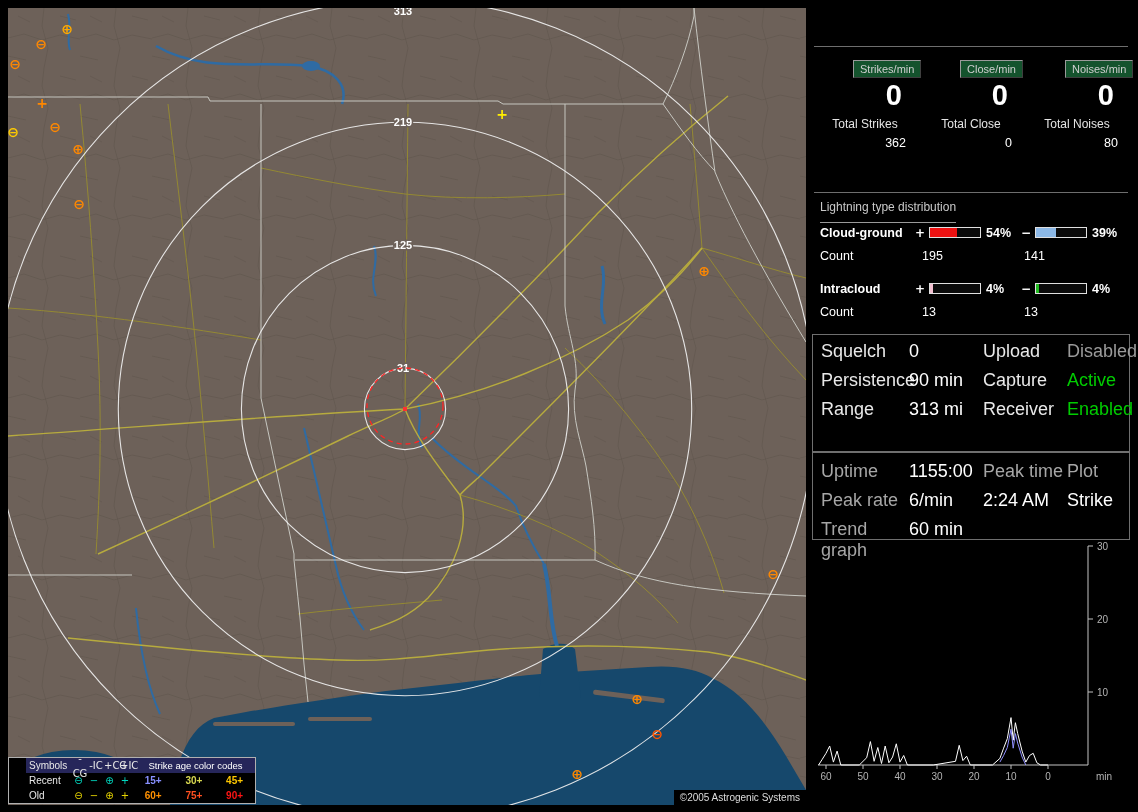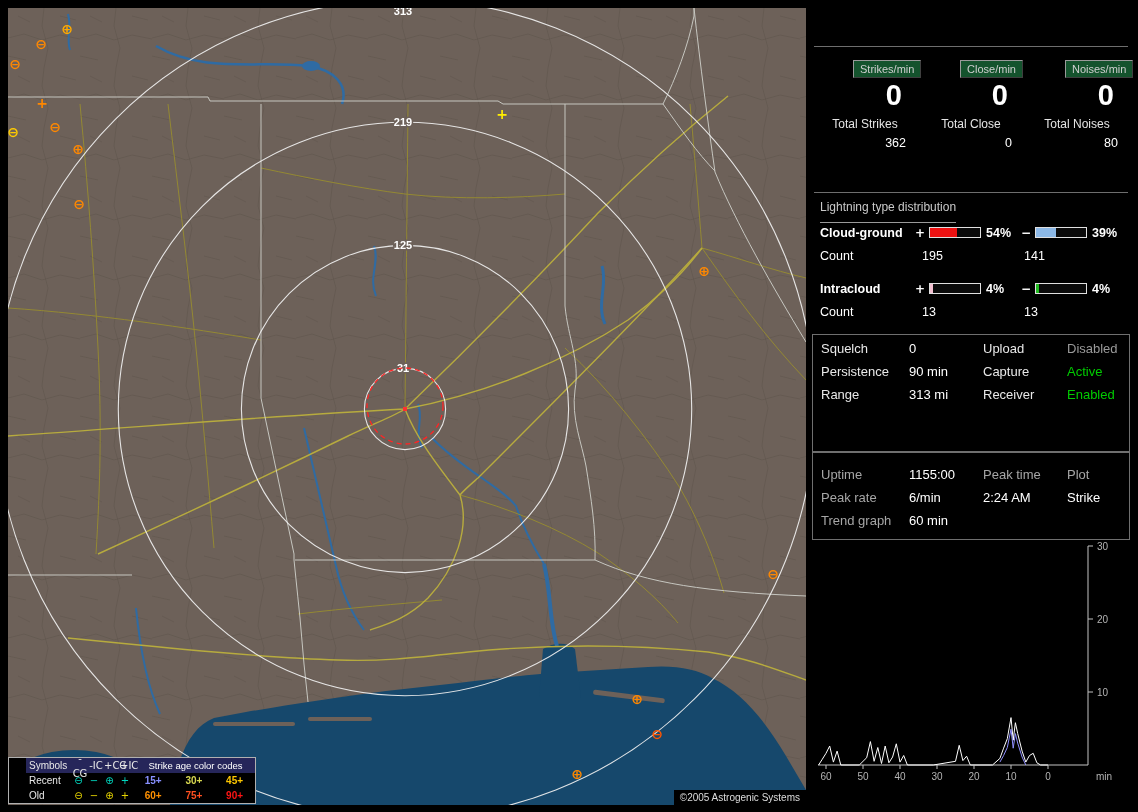--- a/index.html
+++ b/index.html
@@ -52,22 +52,22 @@
   .bar .fill { display:block; height:100%; }
   .pct { width:36px; font-weight:bold; font-size:12.5px; padding-left:2px; }
   .count-row { display:flex; margin-top:9px; font-size:12.5px; height:15px; }
   .cr-label { width:106px; }
   .cr-val { width:106px; }
 
   .panel { position:absolute; left:0; width:318px; border:1px solid #6f6f6f; background:#000; }
   #panel1 { top:326px; height:118px; }
   #panel2 { top:444px; height:88px; }
   #datetime { color:#00dd00; font-weight:bold; font-size:15px; padding:7px 8px 2px; }
-  .grid4 { display:grid; grid-template-columns:88px 74px 84px auto; padding:6px 8px 0; font-size:13px; row-gap:8px; }
-  #panel2 .grid4 { padding-top:14px; }
+  .grid4 { display:grid; grid-template-columns:88px 74px 84px auto; padding:6px 8px 0; font-size:18px; row-gap:8px; }
+  #panel2 .grid4 { padding-top:8px; }
   .lbl { color:#e8e8e8; }
   .glbl { color:#a6a6a6; }
   .val { color:#fff; }
 
   #trend-wrap { position:absolute; top:532px; left:0; width:318px; height:260px; }
   .axis { stroke:#c4c4c4; fill:none; }
   .tick { stroke:#c0c0c0; }
   .tick-label { fill:#b4b4b4; font:10px "Liberation Sans",sans-serif; }
   .trend-line { fill:none; stroke-width:1; }
 </style>

